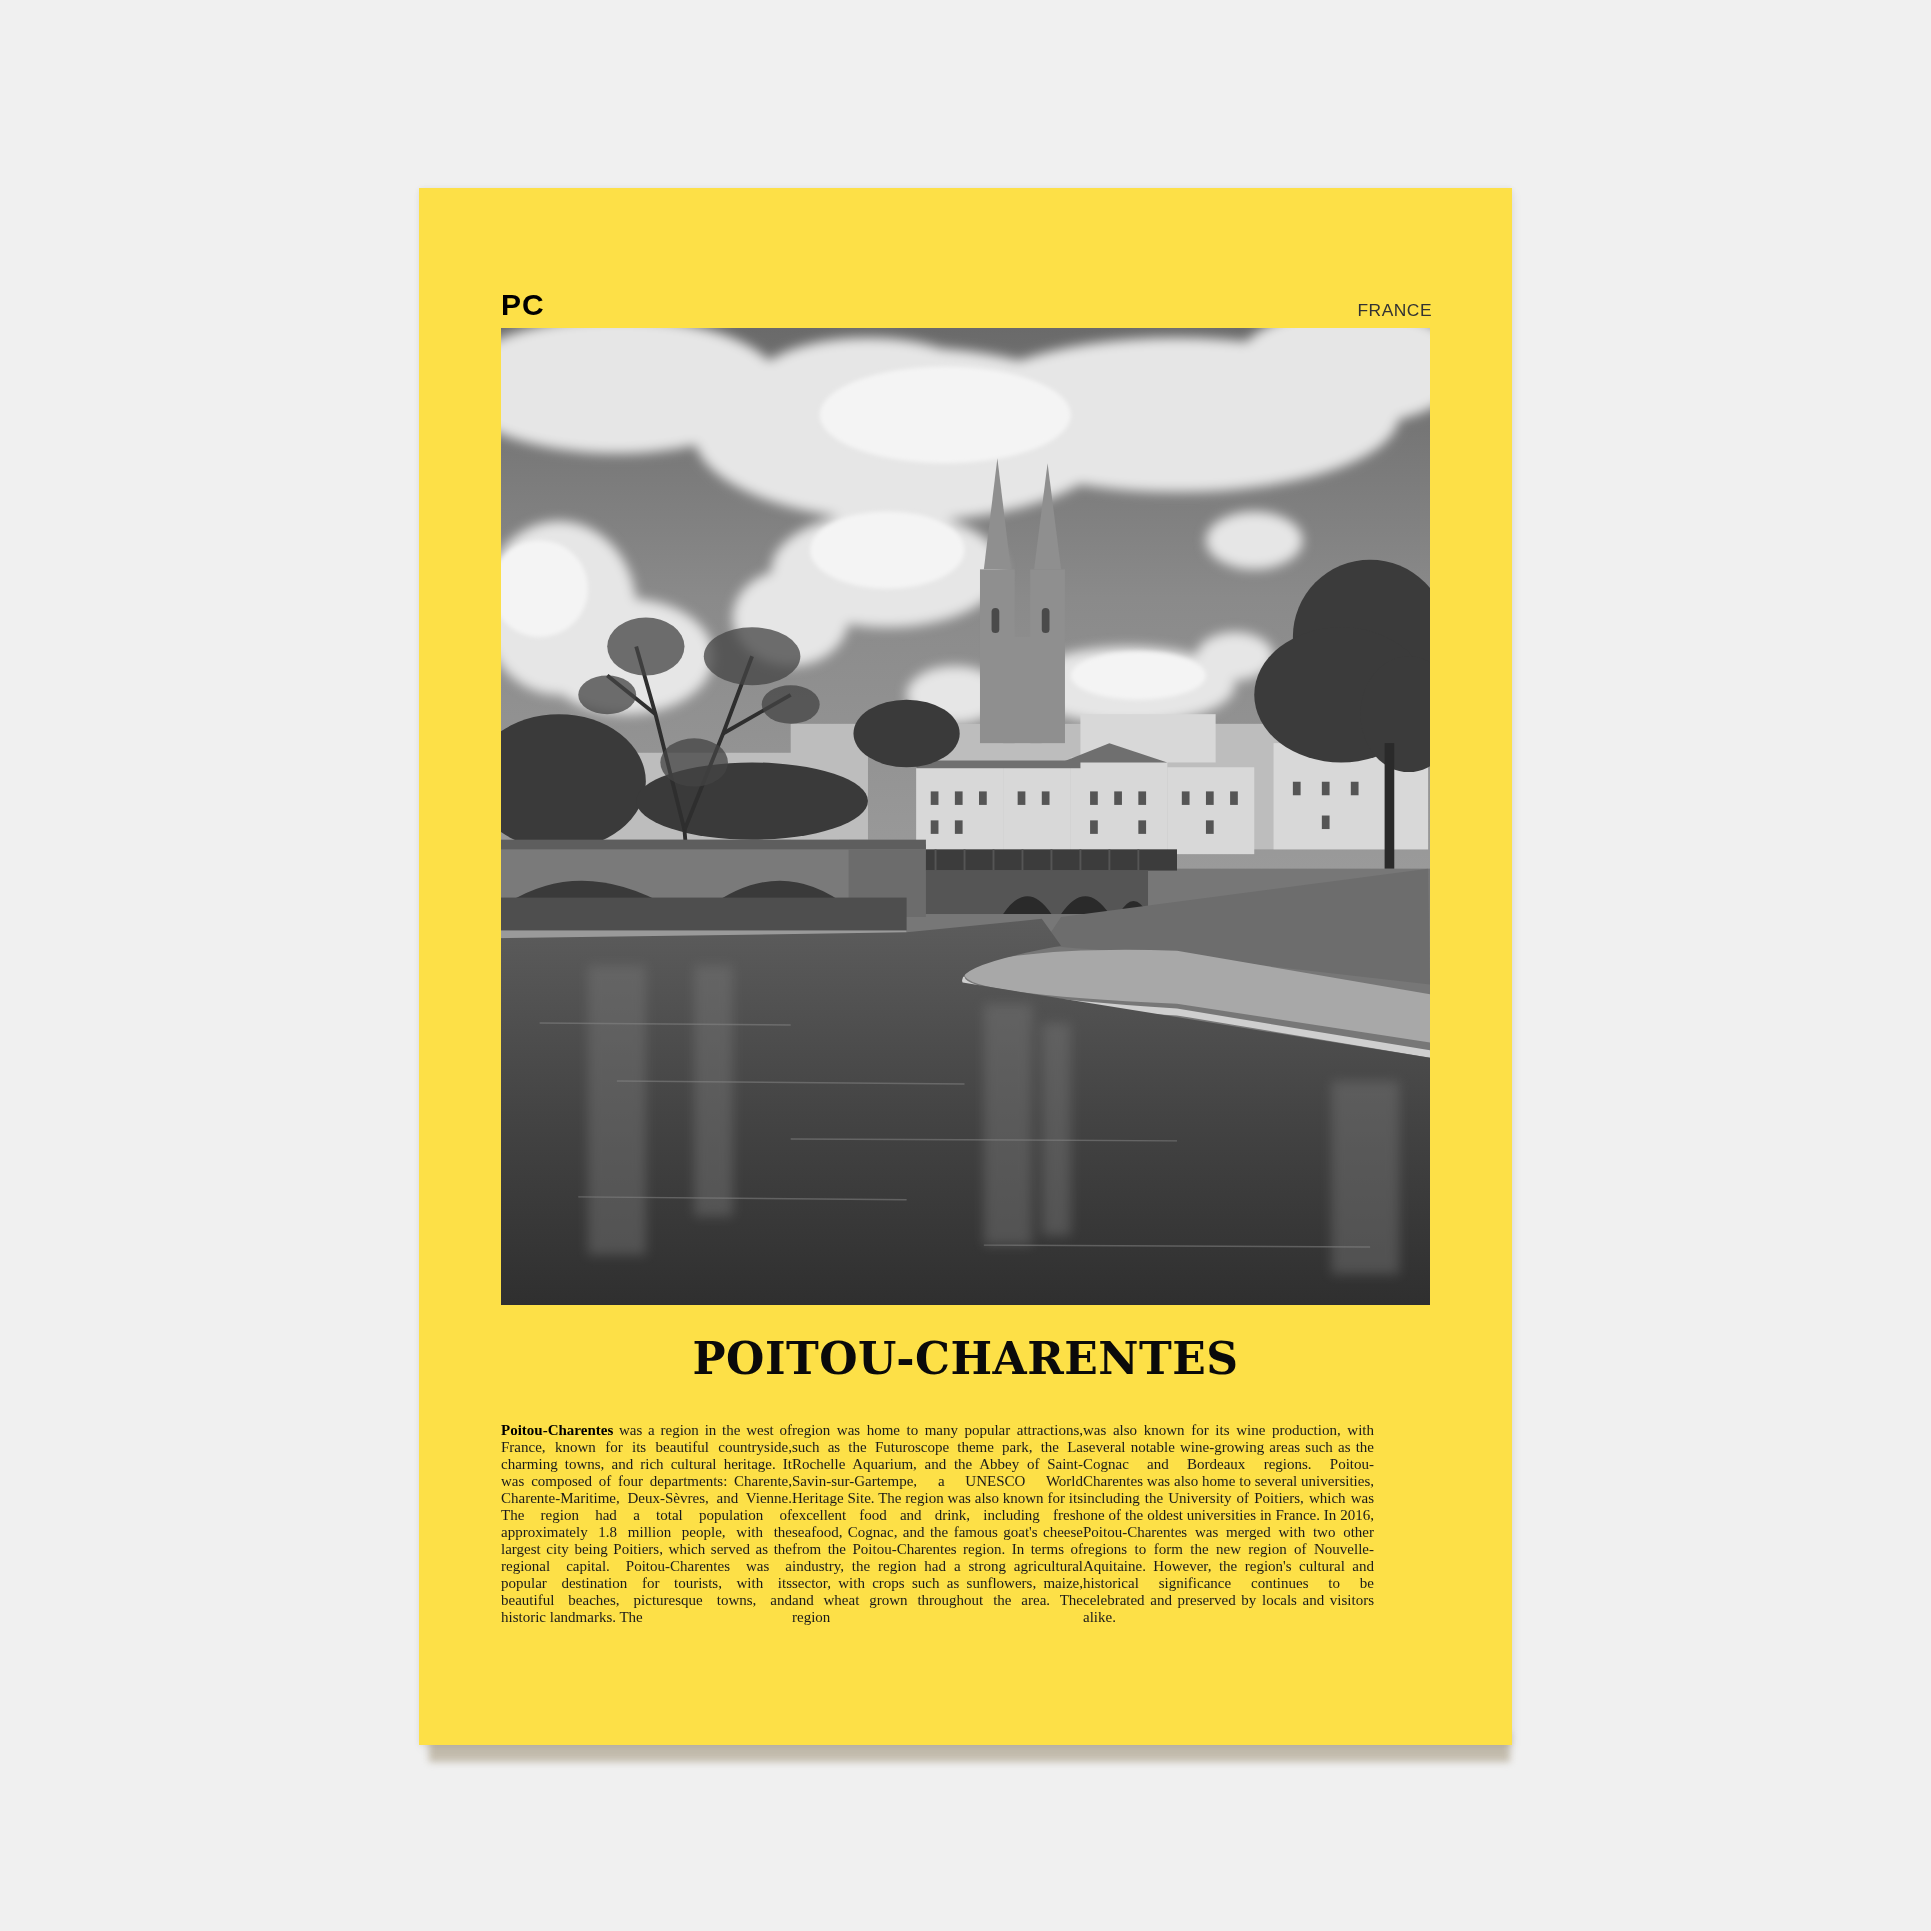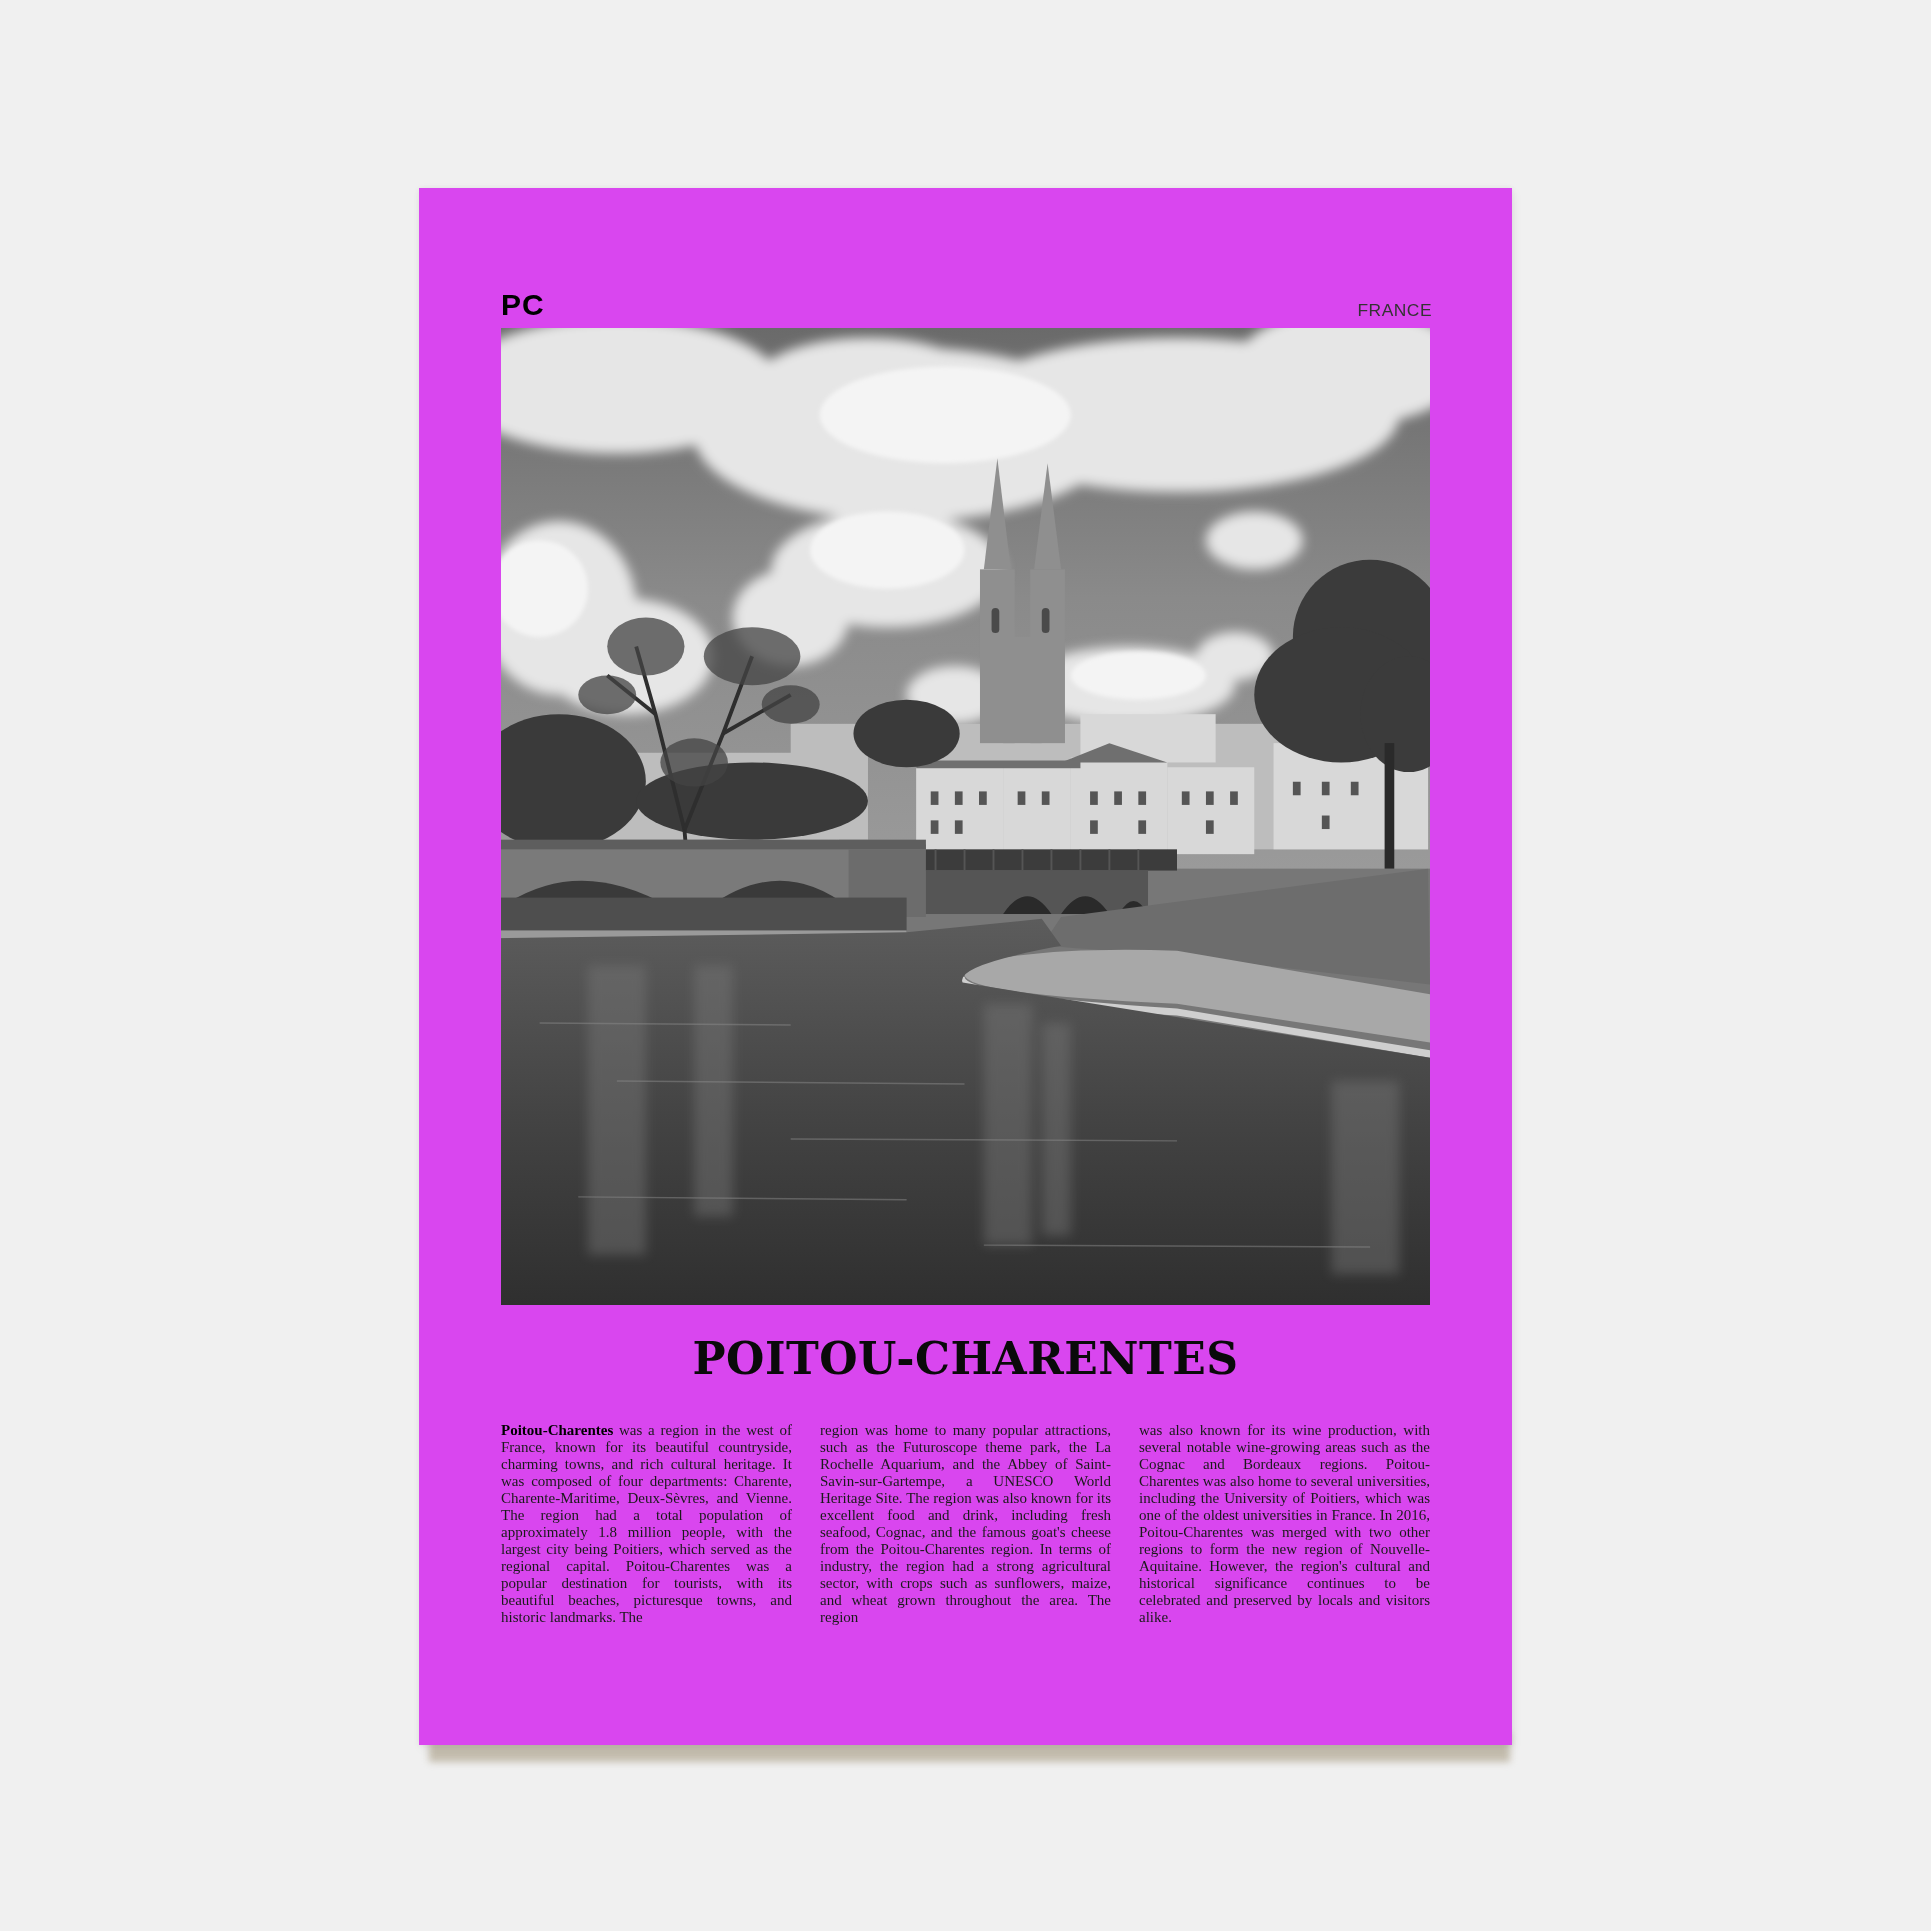--- a/index.html
+++ b/index.html
@@ -12,21 +12,21 @@
   }
   .poster-shadow {
     position:absolute;
     left:429px; top:1733px; width:1081px; height:29px;
     background:#c4bdae;
     filter:blur(3.9px);
   }
   .poster {
     position:absolute;
     left:419px; top:188px; width:1093px; height:1557px;
-    background:#d946ef;
+    background:#fde047;
     box-shadow: 0 0 5.8px rgba(0,0,0,0.06), 1.9px 3.9px 9.7px rgba(0,0,0,0.05);
   }
   .abbr {
     position:absolute; left:82px; top:102px;
     font-family:"Liberation Sans", sans-serif;
     font-weight:bold; font-size:30px; letter-spacing:1px;
     color:#000; line-height:1;
   }
   .country {
     position:absolute; right:80px; top:114px;
@@ -39,21 +39,21 @@
   }
   .photo svg { display:block; width:100%; height:100%; }
   .title {
     position:absolute; left:0; right:0; top:1149px;
     text-align:center;
     font-family:"DejaVu Serif", serif; font-weight:bold;
     font-size:44px; color:#0a0a0a; letter-spacing:0.5px; line-height:1;
   }
   .columns {
     position:absolute; left:82px; top:1234px; width:929px;
-    display:flex; justify-content:space-between;
+    display:flex; justify-content:flex-start;
   }
   .col {
     width:291px;
     font-family:"Liberation Serif", serif;
     font-size:15px; line-height:17px; color:#1a1a1a;
     text-align:justify; hyphens:auto;
   }
   .col b { font-weight:bold; color:#000; }
 </style>
 </head>

